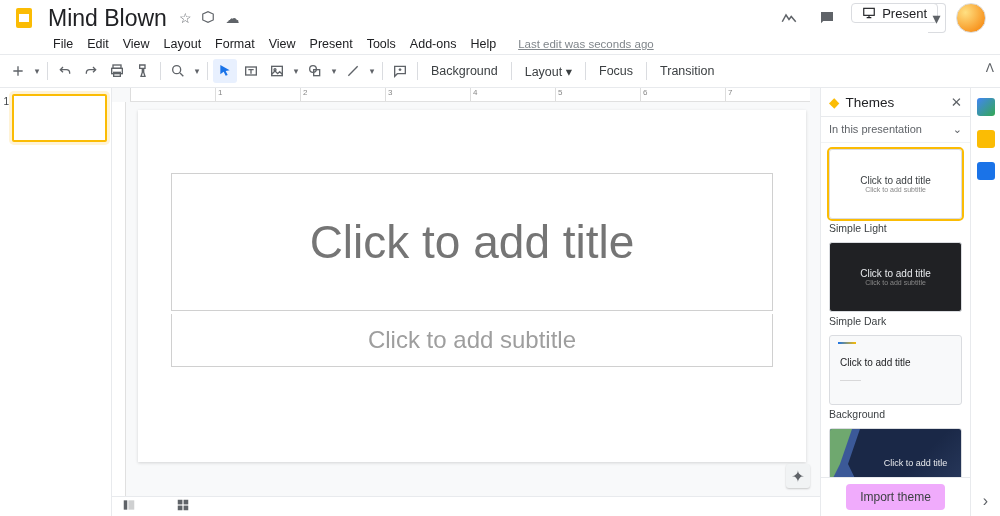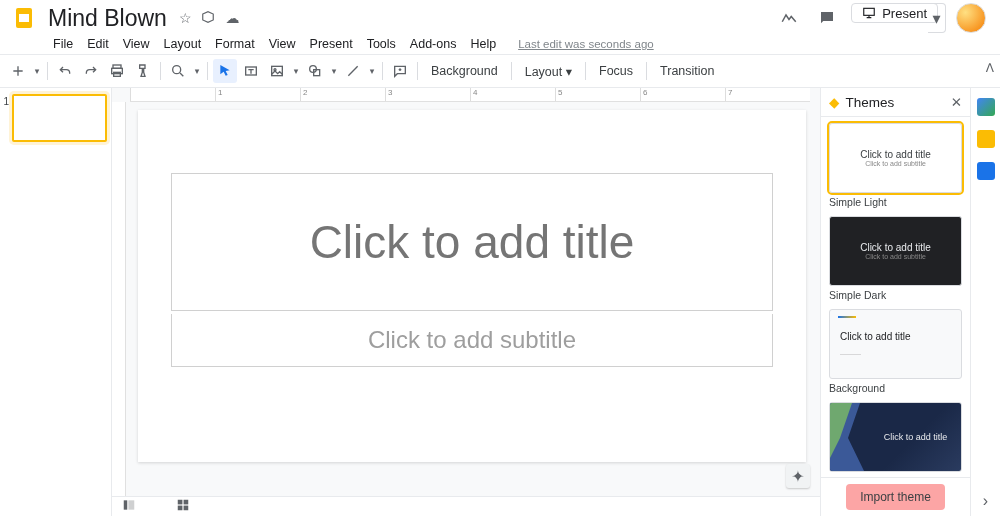--- a/index.html
+++ b/index.html
@@ -73,21 +73,21 @@
   .theme-prev.dark .pt { color: #e8eaed; }
   .theme-prev .ps { font-size: 7px; color: #888; }
   .theme-streamline { background: #f8f9fa; align-items: flex-start; padding: 10px; }
   .theme-streamline .bar { position:absolute; top:6px; left:8px; width: 18px; height: 2px; background: linear-gradient(90deg,#1a73e8,#fbbc04);}
   .theme-streamline .pt { color: #202124; font-weight:500; }
   .theme-focus { background: linear-gradient(135deg, #1a2847 60%, #2a3b5f 100%); color:#fff; flex-direction:row; }
   .theme-focus .shape { position:absolute; left:0; top:0; width:40px; height:70px; }
   .theme-focus .pt { color:#e8eaed; margin-left:40px; font-size:9px;}
   .theme-name { font-size: 10.5px; color: #3c4043; margin-top: 3px; }
   .import-bar { position: absolute; bottom: 0; left: 0; right: 0; padding: 6px 8px; background: #fff; border-top: 1px solid #e8eaed; display:flex; justify-content:center;}
-  .import-btn { background: #fca5a5; color: #3c4043; font-size: 12px; padding: 6px 14px; border-radius: 4px; cursor: pointer; }
+  .import-btn { background: #f0abfc; color: #3c4043; font-size: 12px; padding: 6px 14px; border-radius: 4px; cursor: pointer; }
 
   
   .side-rail { position: absolute; top: 88px; right: 0; width: 30px; bottom: 0; background: #fff; border-left: 1px solid #e8eaed; display: flex; flex-direction: column; align-items: center; gap: 14px; padding-top: 10px; }
   .side-rail .rail-icon { width: 18px; height: 18px; border-radius: 3px; cursor: pointer; }
   .rail-cal { background: linear-gradient(135deg,#4285f4,#34a853); }
   .rail-keep { background: #fbbc04; }
   .rail-tasks { background: #1a73e8; border-radius: 50%; }
   .rail-expand { position:absolute; bottom:6px; color:#5f6368; cursor:pointer;}
 </style>
 </head>
@@ -281,20 +281,24 @@
           </svg></span>
     </div>
   </div>
 
   <div class="themes-panel">
     <div class="themes-head">
       <span style="color:#fbbc04;">◆</span>
       <span>Themes</span>
       <span class="close">✕</span>
     </div>
+    <div class="themes-sub">
+      <span>In this presentation</span>
+        <span>⌄</span>
+    </div>
     <div class="themes-list">
       <div class="theme-item">
         <div class="theme-prev sel">
             <div class="pt">Click to add title</div>
             <div class="ps">Click to add subtitle</div>
           </div>
         <div class="theme-name">Simple Light</div>
       </div>
       <div class="theme-item">
         <div class="theme-prev dark">

